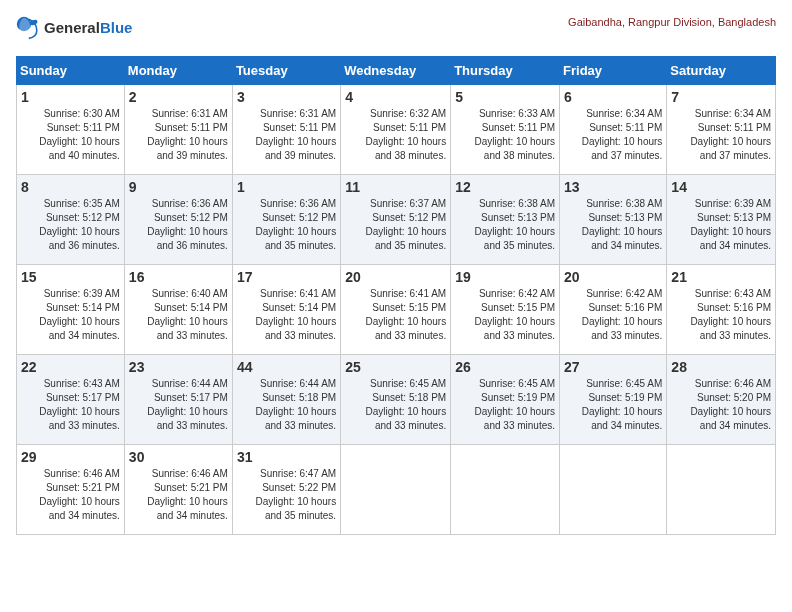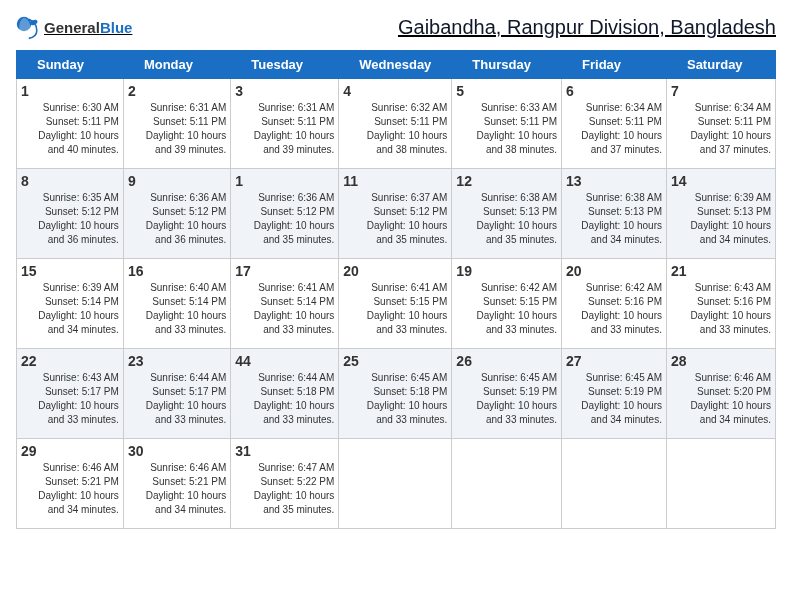--- a/index.html
+++ b/index.html
@@ -7,22 +7,21 @@
       font-family: Arial, sans-serif;
       background: #fff;
       width: 792px;
       min-height: 612px;
       padding: 16px;
     }
     .header-area {
       display: flex;
       justify-content: space-between;
       align-items: flex-start;
-      margin-bottom: 10px;
-      text-decoration: underline;
+      margin-bottom: 16px;
     }
     .logo {
       display: flex;
       align-items: center;
       gap: 4px;
     }
     .logo-text-general {
       font-size: 15px;
       font-weight: bold;
       color: #333;
@@ -38,32 +37,32 @@
     }
     .title-area {
       text-align: right;
     }
     .month-title {
       font-size: 32px;
       font-weight: bold;
       color: #333;
     }
     .location-title {
-      font-size: 20px;
-      color: #0f172a;
+      font-size: 11px;
+      color: #7f1d1d;
     }
     table {
       width: 100%;
       border-collapse: collapse;
       font-size: 11px;
     }
     thead th {
       background-color: #1a6fc4;
       color: #fff;
-      padding: 6px 20px;
+      padding: 6px 3px;
       text-align: left;
       font-size: 13px;
       font-weight: bold;
       border: 1px solid #1a6fc4;
     }
     tbody td {
       border: 1px solid #ccc;
       vertical-align: top;
       padding: 4px;
       height: 90px;

